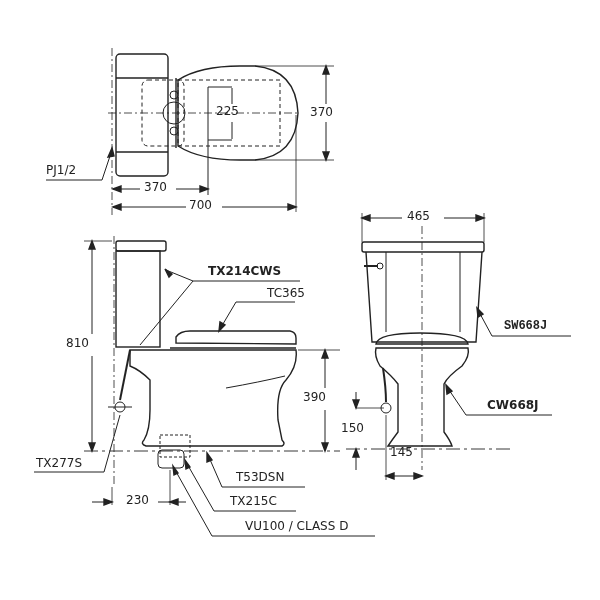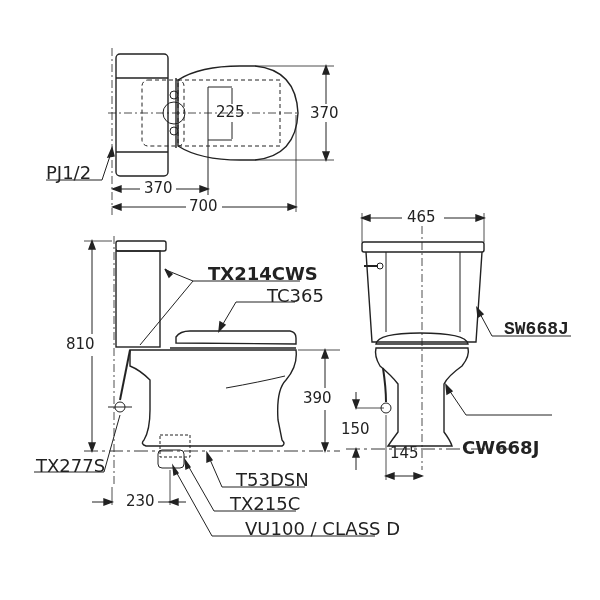--- a/index.html
+++ b/index.html
@@ -1,20 +1,20 @@
 <!DOCTYPE html>
 <html><head>
 <meta charset="utf-8">
 <style>
   html,body{margin:0;padding:0;background:#ffffff;}
   body{width:600px;height:600px;position:relative;overflow:hidden;font-family:"DejaVu Sans",sans-serif;}
   svg{position:absolute;left:0;top:0;}
   .lbl{position:absolute;font-family:"DejaVu Sans",sans-serif;color:#222;white-space:nowrap;line-height:1;}
-  .dim{font-size:15px;}
-  .part{font-size:18px;}
+  .dim{font-size:12px;}
+  .part{font-size:12px;}
   .bold{font-weight:bold;}
 </style>
 </head>
 <body>
 
 <svg width="600" height="600" viewBox="0 0 600 600" fill="none" stroke="#222" stroke-width="1.4">
 
   <g>
 
     <rect x="116" y="54" width="52" height="122" rx="4"></rect>
@@ -180,13 +180,13 @@
 <div class="lbl part" style="left:36px;top:457px;">TX277S</div>
 <div class="lbl part" style="left:236px;top:471px;">T53DSN</div>
 <div class="lbl part" style="left:230px;top:495px;">TX215C</div>
 <div class="lbl part" style="left:226px;top:520px;margin-left:19px;">VU100 / CLASS D</div>
 <div class="lbl dim" style="left:126px;top:494px;">230</div>
 
 <div class="lbl dim" style="left:407px;top:210px;text-align:right;">465</div>
 <div class="lbl dim" style="left:341px;top:422px;">150</div>
 <div class="lbl dim" style="left:390px;top:446px;">145</div>
 <div class="lbl part bold" style="left:504px;top:320px;font-family:Liberation Mono, monospace;">SW668J</div>
-<div class="lbl part bold" style="left:462px;top:399px;margin-top:40px;">CW668J</div>
+<div class="lbl part bold" style="left:487px;top:399px;">CW668J</div>
 
 </body></html>

